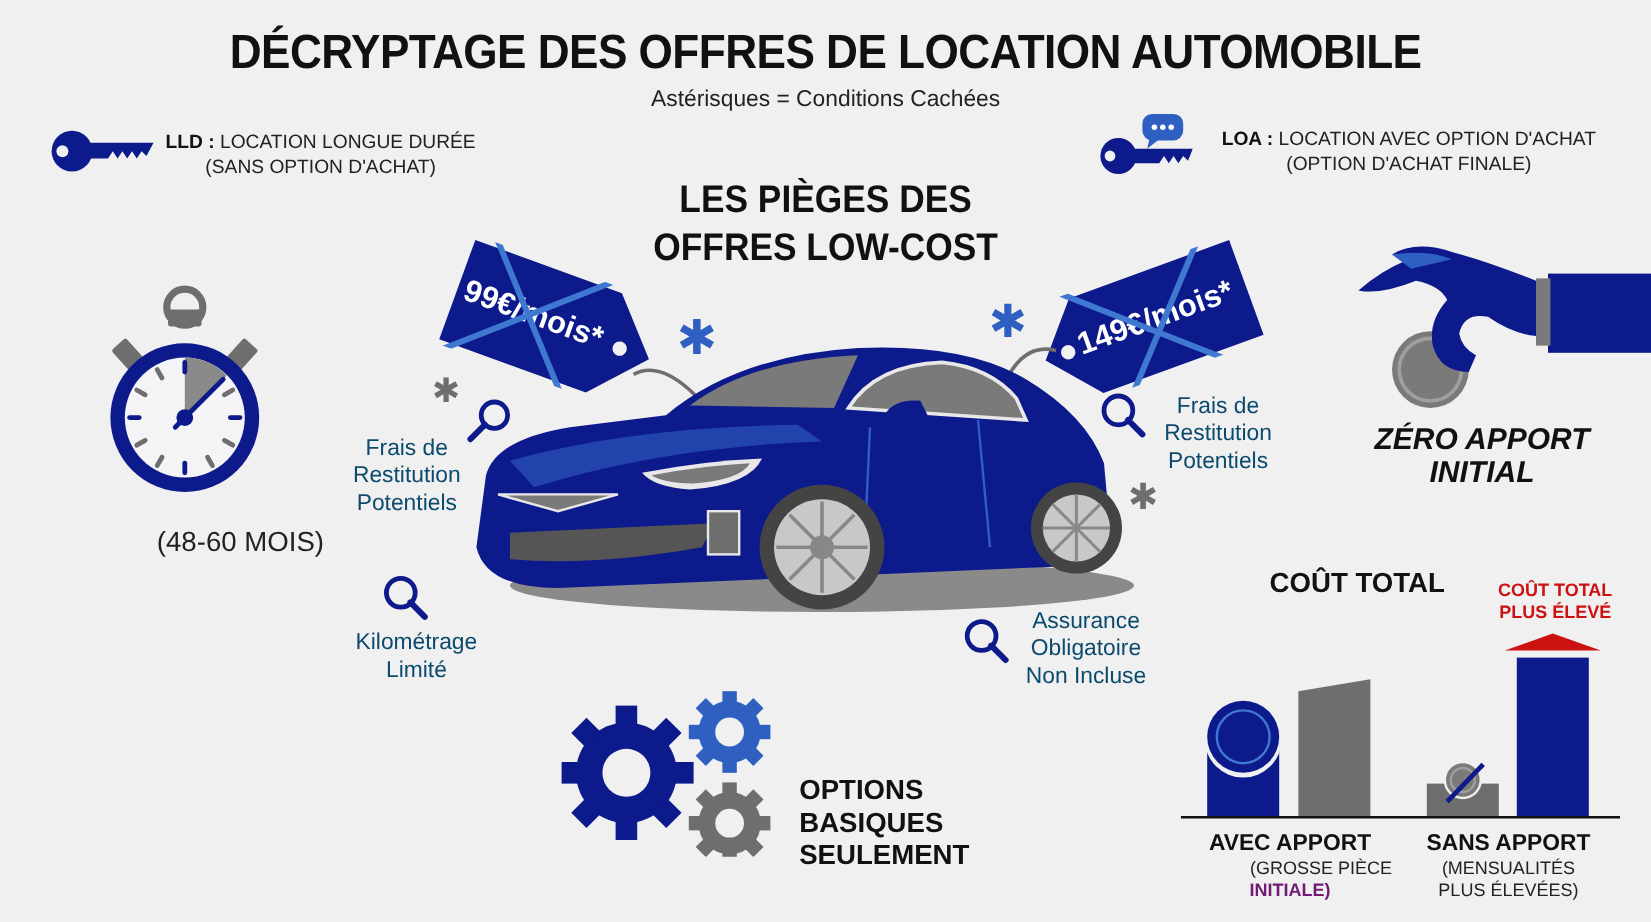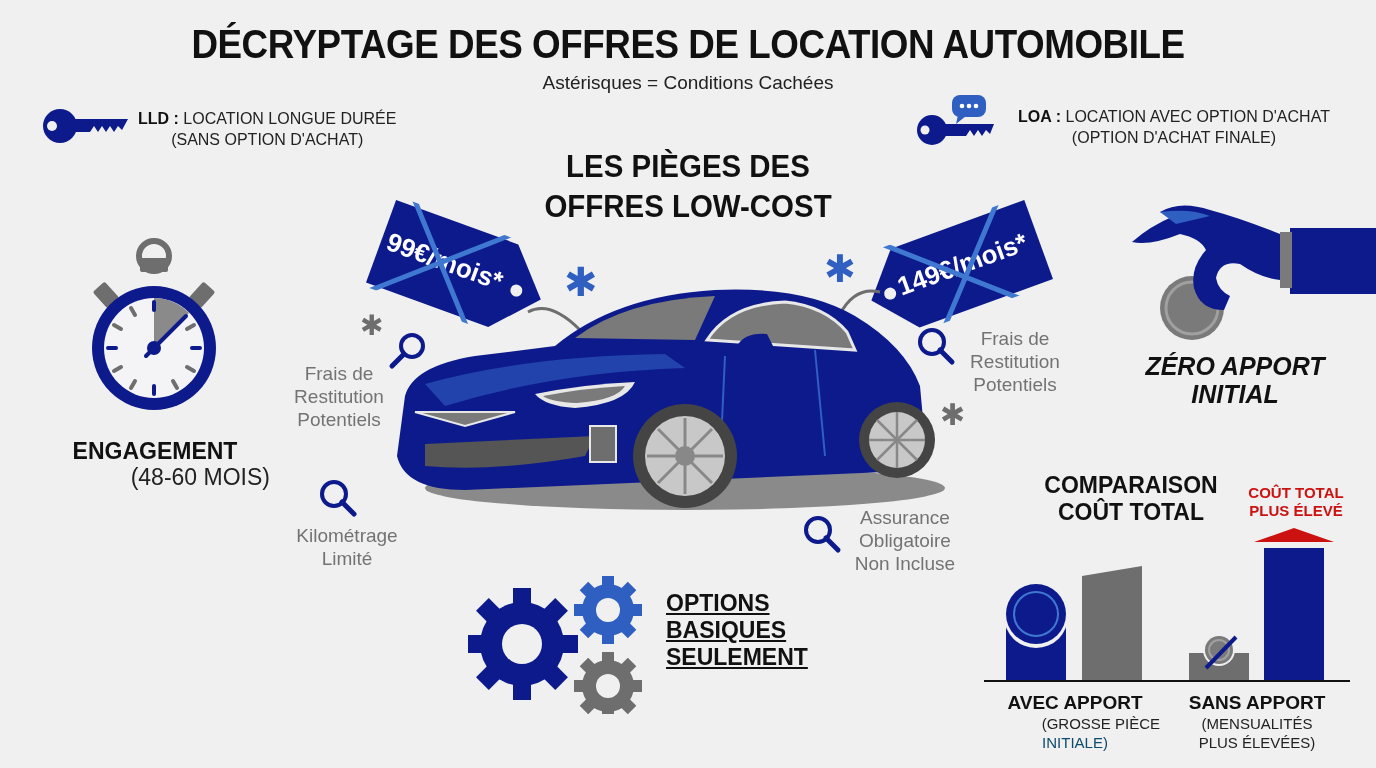--- a/index.html
+++ b/index.html
@@ -22,21 +22,21 @@
   .subtitle {
     left: 0; width: 1376px; top: 72px;
     text-align: center; font-size: 19px; color: #222;
   }
   .legend-text { font-size: 16px; line-height: 21px; color: #222; }
   .legend-text b { font-weight: 700; color: #111; }
   .section-title {
     font-size: 32px; font-weight: 700; text-align: center; line-height: 40px;
   }
   .bold-label { font-weight: 700; text-align: center; color: #111; }
-  .trap-label { font-size: 19px; line-height: 23px; text-align: center; color: #737373; }
+  .trap-label { font-size: 19px; line-height: 23px; text-align: center; color: #0c4a6e; }
   .tag-text {
     font-size: 26px; font-weight: 700; color: #fff; white-space: nowrap;
   }
 </style>
 </head>
 <body>
 
 <div class="abs title">DÉCRYPTAGE DES OFFRES DE LOCATION AUTOMOBILE</div>
 <div class="abs subtitle">Astérisques = Conditions Cachées</div>
 
@@ -92,21 +92,20 @@
     <line x1="38" y1="135" x2="45" y2="131" stroke="#6e6e6e"></line>
     <line x1="55" y1="152" x2="59" y2="145" stroke="#6e6e6e"></line>
     <line x1="101" y1="152" x2="97" y2="145" stroke="#6e6e6e"></line>
     <line x1="118" y1="135" x2="111" y2="131" stroke="#6e6e6e"></line>
     <line x1="118" y1="89" x2="111" y2="93" stroke="#6e6e6e"></line>
   </g>
   <line x1="70" y1="120" x2="110" y2="80" stroke="#0d1a8c" stroke-width="4" stroke-linecap="round"></line>
   <circle cx="78" cy="112" r="7" fill="#0d1a8c"></circle>
 </svg>
 <div class="abs bold-label" style="left:40px; top:438px; width:230px; font-size:23px; line-height:26px;">
-  <div>ENGAGEMENT</div>
   <div style="font-weight:400; color:#222;text-align:right;">(48-60 MOIS)</div>
 </div>
 
 <div class="abs" style="left:370px; top:222px; width:180px; height:96px; transform:rotate(20deg); transform-origin:center;">
   <svg class="abs" style="left:0; top:0;" width="180" height="96" viewBox="0 0 180 96">
     <path d="M6 4 L136 4 L176 48 L136 92 L6 92 Z" fill="#0d1a8c"></path>
     <circle cx="150" cy="48" r="6" fill="#f0f0f0"></circle>
   </svg>
   <div class="abs tag-text" style="left:12px; top:30px;">99€/mois*</div>
   <svg class="abs" style="left:0; top:0;" width="180" height="96" viewBox="0 0 180 96">
@@ -263,41 +262,40 @@
       <g transform="rotate(45)">
         <rect x="-6" y="-34" width="12" height="12"></rect>
         <rect x="-6" y="22" width="12" height="12"></rect>
         <rect x="-34" y="-6" width="12" height="12"></rect>
         <rect x="22" y="-6" width="12" height="12"></rect>
       </g>
     </g>
     <circle r="12" fill="#f0f0f0"></circle>
   </g>
 </svg>
-<div class="abs bold-label" style="left:666px; top:590px; text-align:left; font-size:23px; line-height:27px;text-decoration:underline;">
+<div class="abs bold-label" style="left:666px; top:645px; text-align:left; font-size:23px; line-height:27px;">
   <div>OPTIONS</div>
   <div>BASIQUES</div>
   <div>SEULEMENT</div>
 </div>
 
 <svg class="abs" style="left:1130px; top:198px;" width="246" height="148" viewBox="0 0 246 148">
   <circle cx="62" cy="110" r="32" fill="#7a7a7a"></circle>
   <circle cx="62" cy="110" r="26" fill="none" stroke="#a0a0a0" stroke-width="3"></circle>
   <rect x="160" y="30" width="86" height="66" fill="#0d1a8c"></rect>
   <rect x="150" y="34" width="12" height="56" fill="#7a7a7a"></rect>
   <path d="M150 36 Q110 20 80 12 Q50 2 30 14 L44 18 Q20 28 2 44 Q20 48 50 36 Q70 40 76 52 Q60 70 64 90 Q70 112 94 112 L100 98 Q88 92 86 80 Q90 62 110 66 Q130 80 150 82 Z" fill="#0d1a8c"></path>
   <path d="M30 14 Q60 10 80 18 L46 26 Z" fill="#2f5fc0"></path>
 </svg>
 <div class="abs bold-label" style="left:1110px; top:352px; width:250px; font-size:25px; line-height:28px;font-style:italic;">
   <div>ZÉRO APPORT</div>
   <div>INITIAL</div>
 </div>
 
 <div class="abs bold-label" style="left:1026px; top:472px; width:210px; font-size:23px; line-height:27px;">
-  <div>COMPARAISON</div>
   <div>COÛT TOTAL</div>
 </div>
 <div class="abs bold-label" style="left:1236px; top:484px; width:120px; font-size:15px; line-height:18px; color:#cc1111;">
   <div>COÛT TOTAL</div>
   <div>PLUS ÉLEVÉ</div>
 </div>
 
 <svg class="abs" style="left:984px; top:520px;" width="380" height="170" viewBox="0 0 380 170">
 
   <rect x="22" y="92" width="60" height="68" fill="#0d1a8c"></rect>
@@ -313,19 +311,19 @@
   <line x1="222" y1="148" x2="252" y2="117" stroke="#0d1a8c" stroke-width="4"></line>
   <rect x="280" y="28" width="60" height="132" fill="#0d1a8c"></rect>
   <path d="M270 22 L310 8 L350 22 Z" fill="#cc1111"></path>
 
   <line x1="0" y1="161" x2="366" y2="161" stroke="#111" stroke-width="2"></line>
 </svg>
 
 <div class="abs bold-label" style="left:990px; top:692px; width:170px;">
   <div style="font-size:19px; line-height:22px;">AVEC APPORT</div>
   <div style="font-size:15px; line-height:19px; font-weight:400; color:#222;text-align:right;">(GROSSE PIÈCE</div>
-  <div style="font-size:15px; line-height:19px; font-weight:400; color:#0c4a6e;">INITIALE)</div>
+  <div style="font-size:15px; line-height:19px; font-weight:700; color:#701a75;">INITIALE)</div>
 </div>
 <div class="abs bold-label" style="left:1172px; top:692px; width:170px;">
   <div style="font-size:19px; line-height:22px;">SANS APPORT</div>
   <div style="font-size:15px; line-height:19px; font-weight:400; color:#222;">(MENSUALITÉS</div>
   <div style="font-size:15px; line-height:19px; font-weight:400; color:#222;">PLUS ÉLEVÉES)</div>
 </div>
 
 </body></html>

